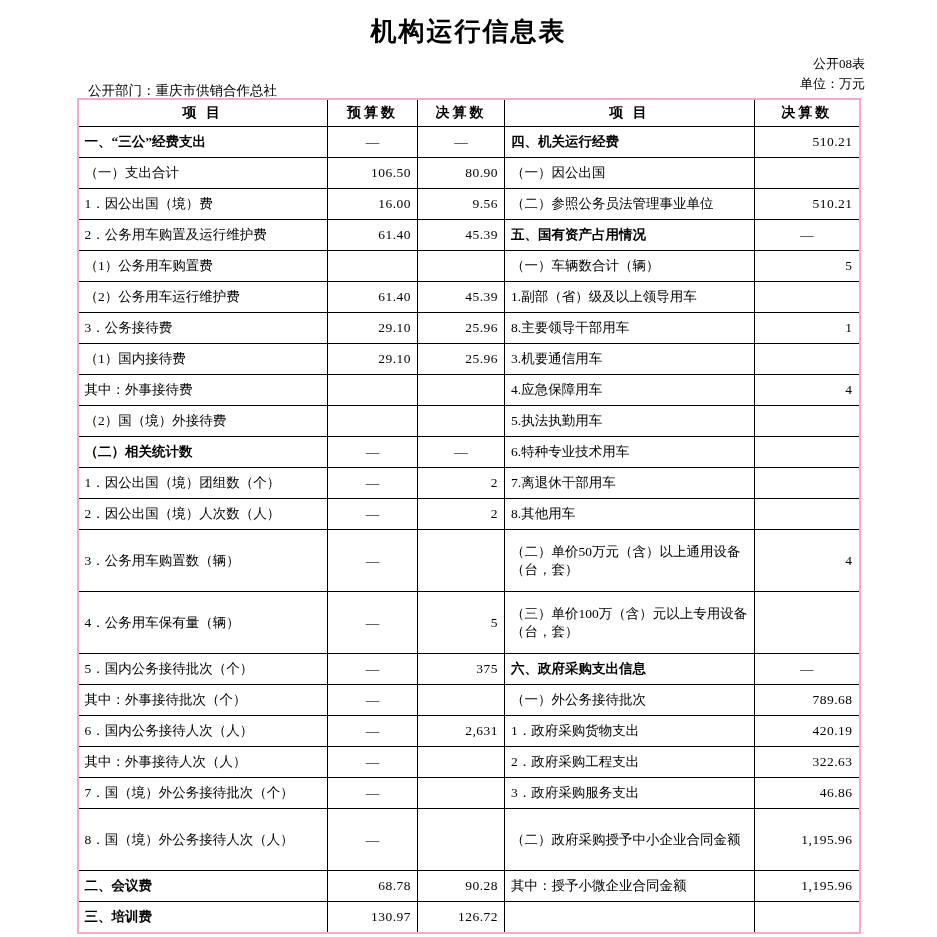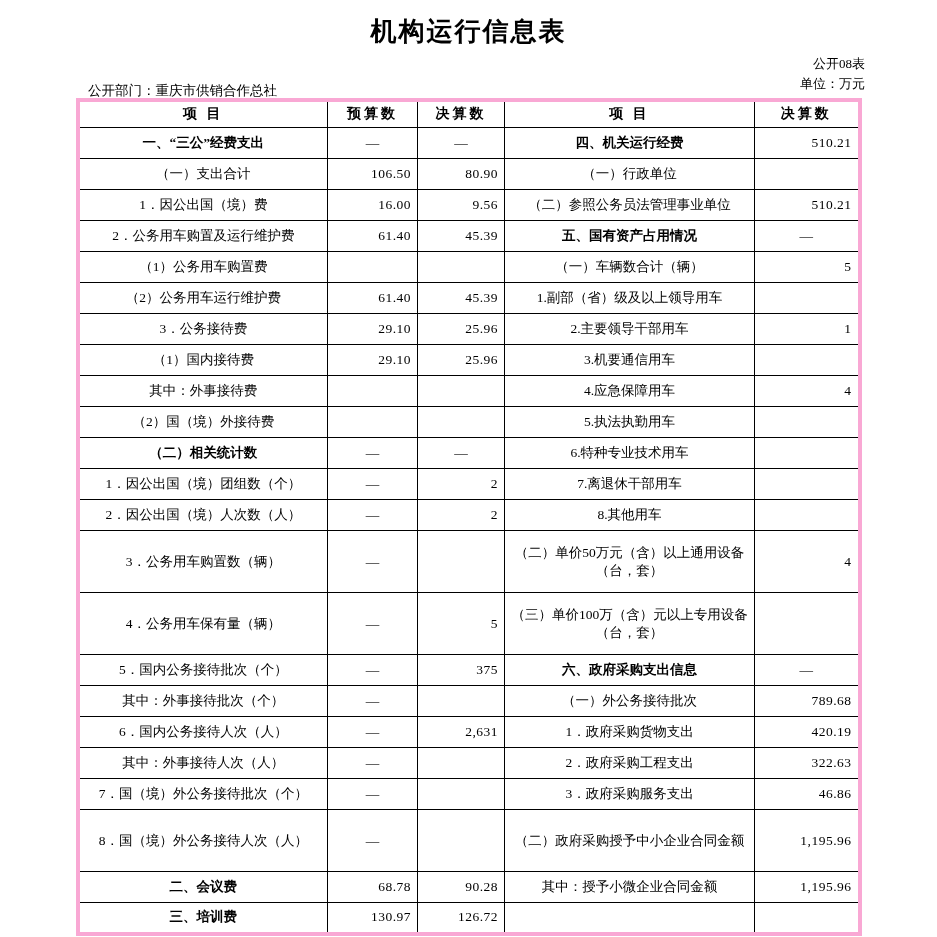--- a/index.html
+++ b/index.html
@@ -46,21 +46,21 @@
     left: 88px;
     top: 28px;
     font-size: 13.5px;
     white-space: nowrap;
   }
   table.fin {
     border-collapse: collapse;
     table-layout: fixed;
     margin: 0 auto;
     width: 782px;
-    border: 4px solid #f9a8d4;
+    border: 2px solid #f9a8d4;
   }
   table.fin td, table.fin th {
     border: 1px solid #000;
     padding: 0 6px;
     font-size: 13.5px;
     vertical-align: middle;
     line-height: 1.3;
     box-sizing: border-box;
   }
   table.fin th {
@@ -79,21 +79,21 @@
   td.num {
     text-align: right;
     font-family: "Liberation Serif", "DejaVu Serif", serif;
     letter-spacing: 0.5px;
     white-space: nowrap;
   }
   td.dash {
     text-align: center;
   }
   td.item {
-    text-align: center;
+    text-align: left;
     white-space: normal;
     word-break: break-all;
   }
   td.bold { font-weight: bold; }
   .i0 { padding-left: 2px; }
   .i1 { padding-left: 14px; }
   .i2 { padding-left: 28px; }
   .i3 { padding-left: 46px; }
   .i4 { padding-left: 60px; }
   tr.r1 td { height: 31px; }
@@ -136,21 +136,21 @@
           <td class="item i0 bold">一、“三公”经费支出</td>
           <td class="dash">—</td>
           <td class="dash">—</td>
           <td class="item i0 bold">四、机关运行经费</td>
           <td class="num">510.21</td>
         </tr>
         <tr class="r1">
           <td class="item i1">（一）支出合计</td>
           <td class="num">106.50</td>
           <td class="num">80.90</td>
-          <td class="item i1">（一）行政单位</td>
+          <td class="item i1">（一）因公出国</td>
           <td class="num"></td>
         </tr>
         <tr class="r1">
           <td class="item i2">1．因公出国（境）费</td>
           <td class="num">16.00</td>
           <td class="num">9.56</td>
           <td class="item i1">（二）参照公务员法管理事业单位</td>
           <td class="num">510.21</td>
         </tr>
         <tr class="r1">
@@ -171,21 +171,21 @@
           <td class="item i3">（2）公务用车运行维护费</td>
           <td class="num">61.40</td>
           <td class="num">45.39</td>
           <td class="item i2">1.副部（省）级及以上领导用车</td>
           <td class="num"></td>
         </tr>
         <tr class="r1">
           <td class="item i2">3．公务接待费</td>
           <td class="num">29.10</td>
           <td class="num">25.96</td>
-          <td class="item i2">2.主要领导干部用车</td>
+          <td class="item i2">8.主要领导干部用车</td>
           <td class="num">1</td>
         </tr>
         <tr class="r1">
           <td class="item i3">（1）国内接待费</td>
           <td class="num">29.10</td>
           <td class="num">25.96</td>
           <td class="item i2">3.机要通信用车</td>
           <td class="num"></td>
         </tr>
         <tr class="r1">

